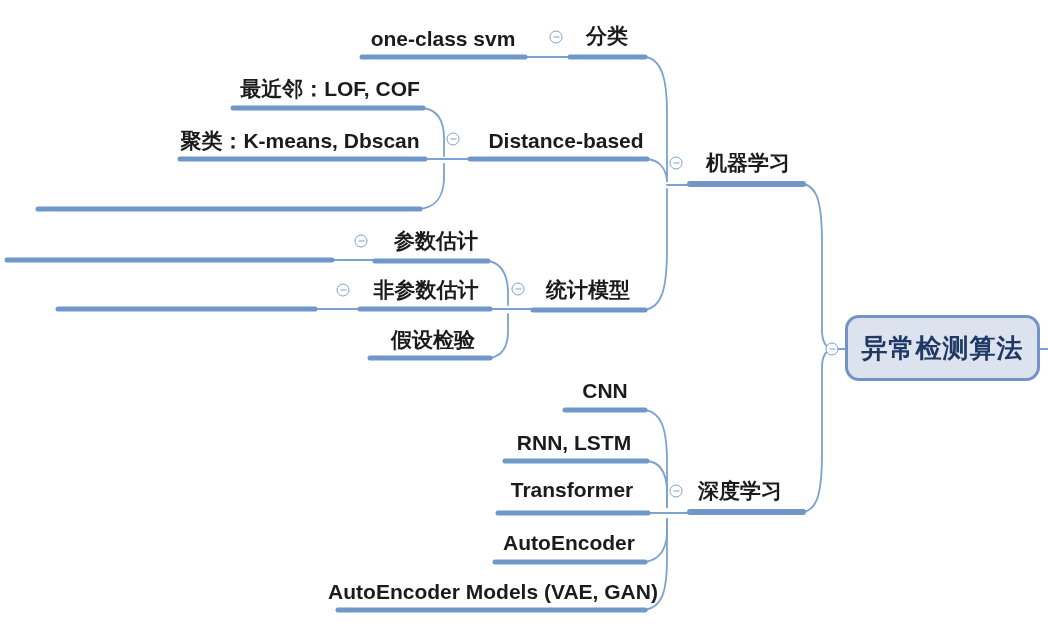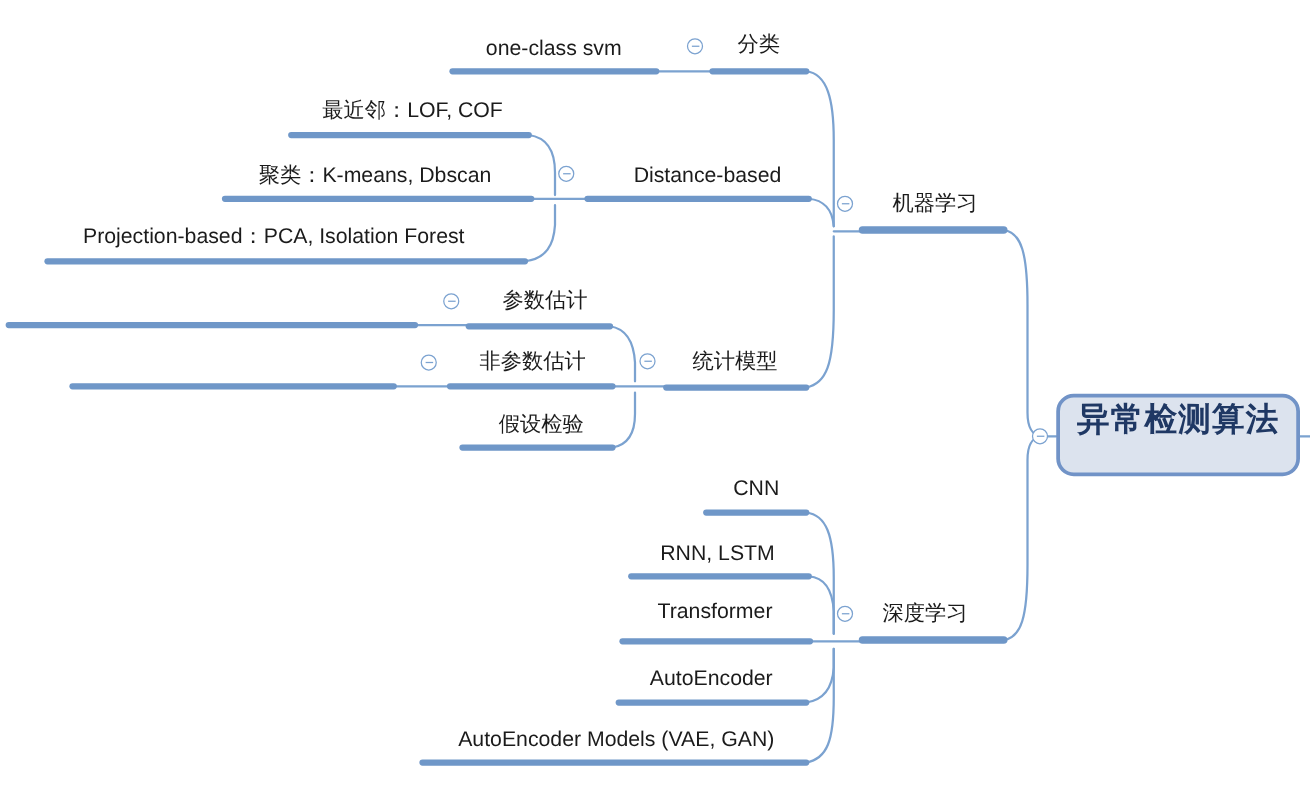--- a/index.html
+++ b/index.html
@@ -3,27 +3,28 @@
 <meta charset="utf-8">
 <style>
   html,body{margin:0;padding:0;background:#ffffff;}
   .canvas{
     position:relative;width:1048px;height:632px;background:#ffffff;
     font-family:"Liberation Sans","DejaVu Sans",sans-serif;overflow:hidden;
   }
   .edges{position:absolute;left:0;top:0;width:1048px;height:632px;}
   .node-label{
     position:absolute;transform:translate(-50%,-50%);
-    white-space:nowrap;font-size:17px;color:#1b1b1b;line-height:1.1;
+    white-space:nowrap;font-size:21px;color:#1b1b1b;line-height:1.1;
     cursor:default;
+    font-weight:bold;
   }
   .root-node{
     position:absolute;left:845px;top:315px;width:195px;height:66px;
     background:#dce3ee;border:3px solid #7193c7;border-radius:14px;
-    box-sizing:border-box;display:flex;justify-content:center;
+    box-sizing:border-box;display:flex;align-items:center;justify-content:center;
   }
   .root-node .root-text{
     font-size:26px;font-weight:600;color:#1f3864;white-space:nowrap;letter-spacing:1px;
   }
   .collapse{
     position:absolute;width:13px;height:13px;border:1.6px solid #7ba2d0;
     border-radius:50%;background:#ffffff;box-sizing:border-box;
     display:flex;align-items:center;justify-content:center;
     transform:translate(-50%,-50%);cursor:pointer;
   }
@@ -90,21 +91,20 @@
 
   <div class="node-label" style="left:748px;top:163px">机器学习</div>
   <div class="node-label" style="left:740px;top:491px">深度学习</div>
 
   <div class="node-label" style="left:607px;top:36px">分类</div>
   <div class="node-label" style="left:443px;top:39px">one-class svm</div>
 
   <div class="node-label" style="left:566px;top:141px">Distance-based</div>
   <div class="node-label" style="left:300px;top:141px">聚类：K-means, Dbscan</div>
   <div class="node-label" style="left:330px;top:89px">最近邻：LOF, COF</div>
-  <div class="node-label" style="left:219px;top:190px">Projection-based：PCA, Isolation Forest</div>
 
   <div class="node-label" style="left:588px;top:290px">统计模型</div>
   <div class="node-label" style="left:436px;top:241px">参数估计</div>
   <div class="node-label" style="left:426px;top:290px">非参数估计</div>
   <div class="node-label" style="left:433px;top:340px">假设检验</div>
 
   <div class="node-label" style="left:605px;top:391px">CNN</div>
   <div class="node-label" style="left:574px;top:443px">RNN, LSTM</div>
   <div class="node-label" style="left:572px;top:490px">Transformer</div>
   <div class="node-label" style="left:569px;top:543px">AutoEncoder</div>

